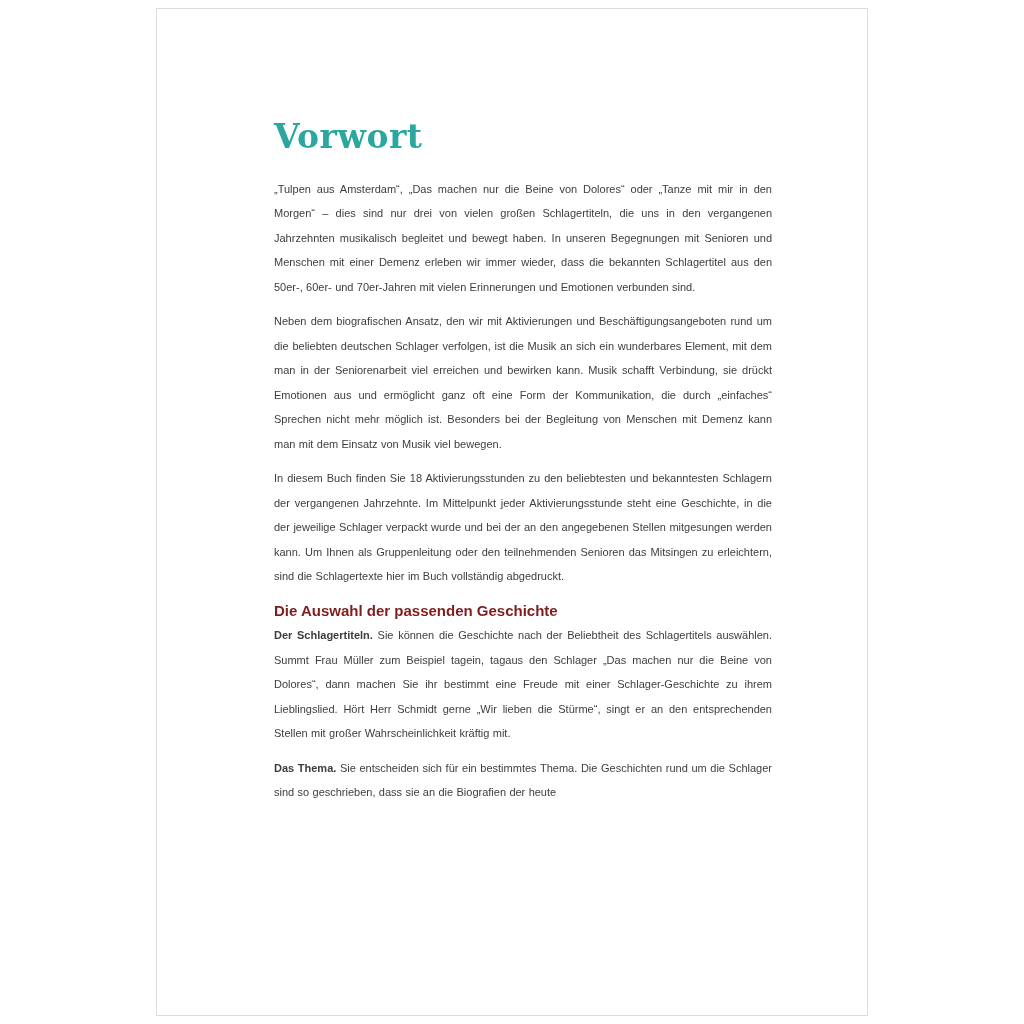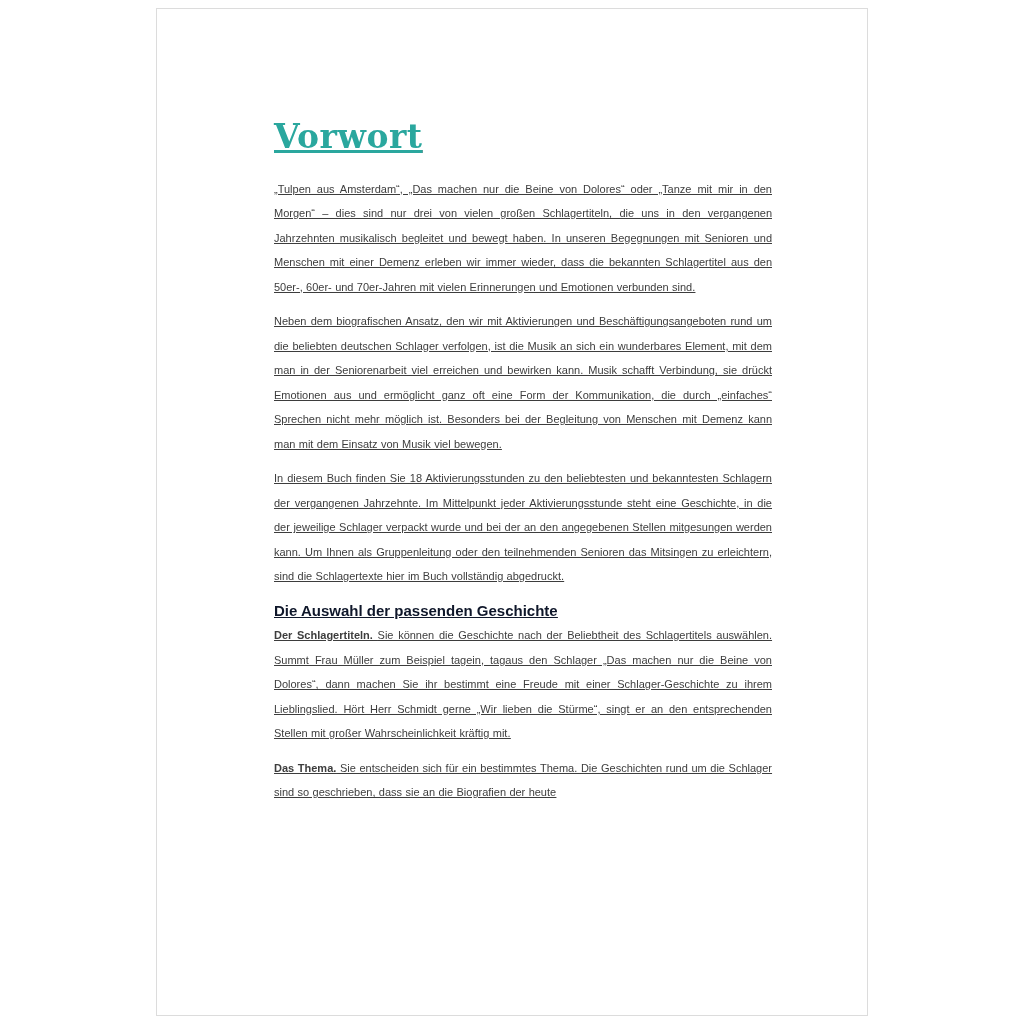--- a/index.html
+++ b/index.html
@@ -1,15 +1,15 @@
 <!DOCTYPE html>
 <html lang="de"><head>
 <meta charset="utf-8">
 <style>
-  * { box-sizing: border-box; text-decoration: underline; }
+  * { box-sizing: border-box; }
   html, body {
     margin: 0;
     padding: 0;
     width: 1024px;
     height: 1024px;
     background: #ffffff;
     font-family: "Liberation Sans", sans-serif;
   }
   .sheet {
     position: absolute;
@@ -42,21 +42,21 @@
     text-align: justify;
     margin: 0 0 10px 0;
     hyphens: auto;
     -webkit-hyphens: auto;
     word-spacing: 0.3px;
   }
   h2.sub-heading {
     font-size: 15px;
     line-height: 24.5px;
     font-weight: 700;
-    color: #0f172a;
+    color: #7f1d1d;
     margin: 0;
   }
   p.no-top { margin-top: 0; }
   .lead { font-weight: 700; }
 </style>
 </head>
 <body>
 
 <div class="sheet">
   <div class="content">

